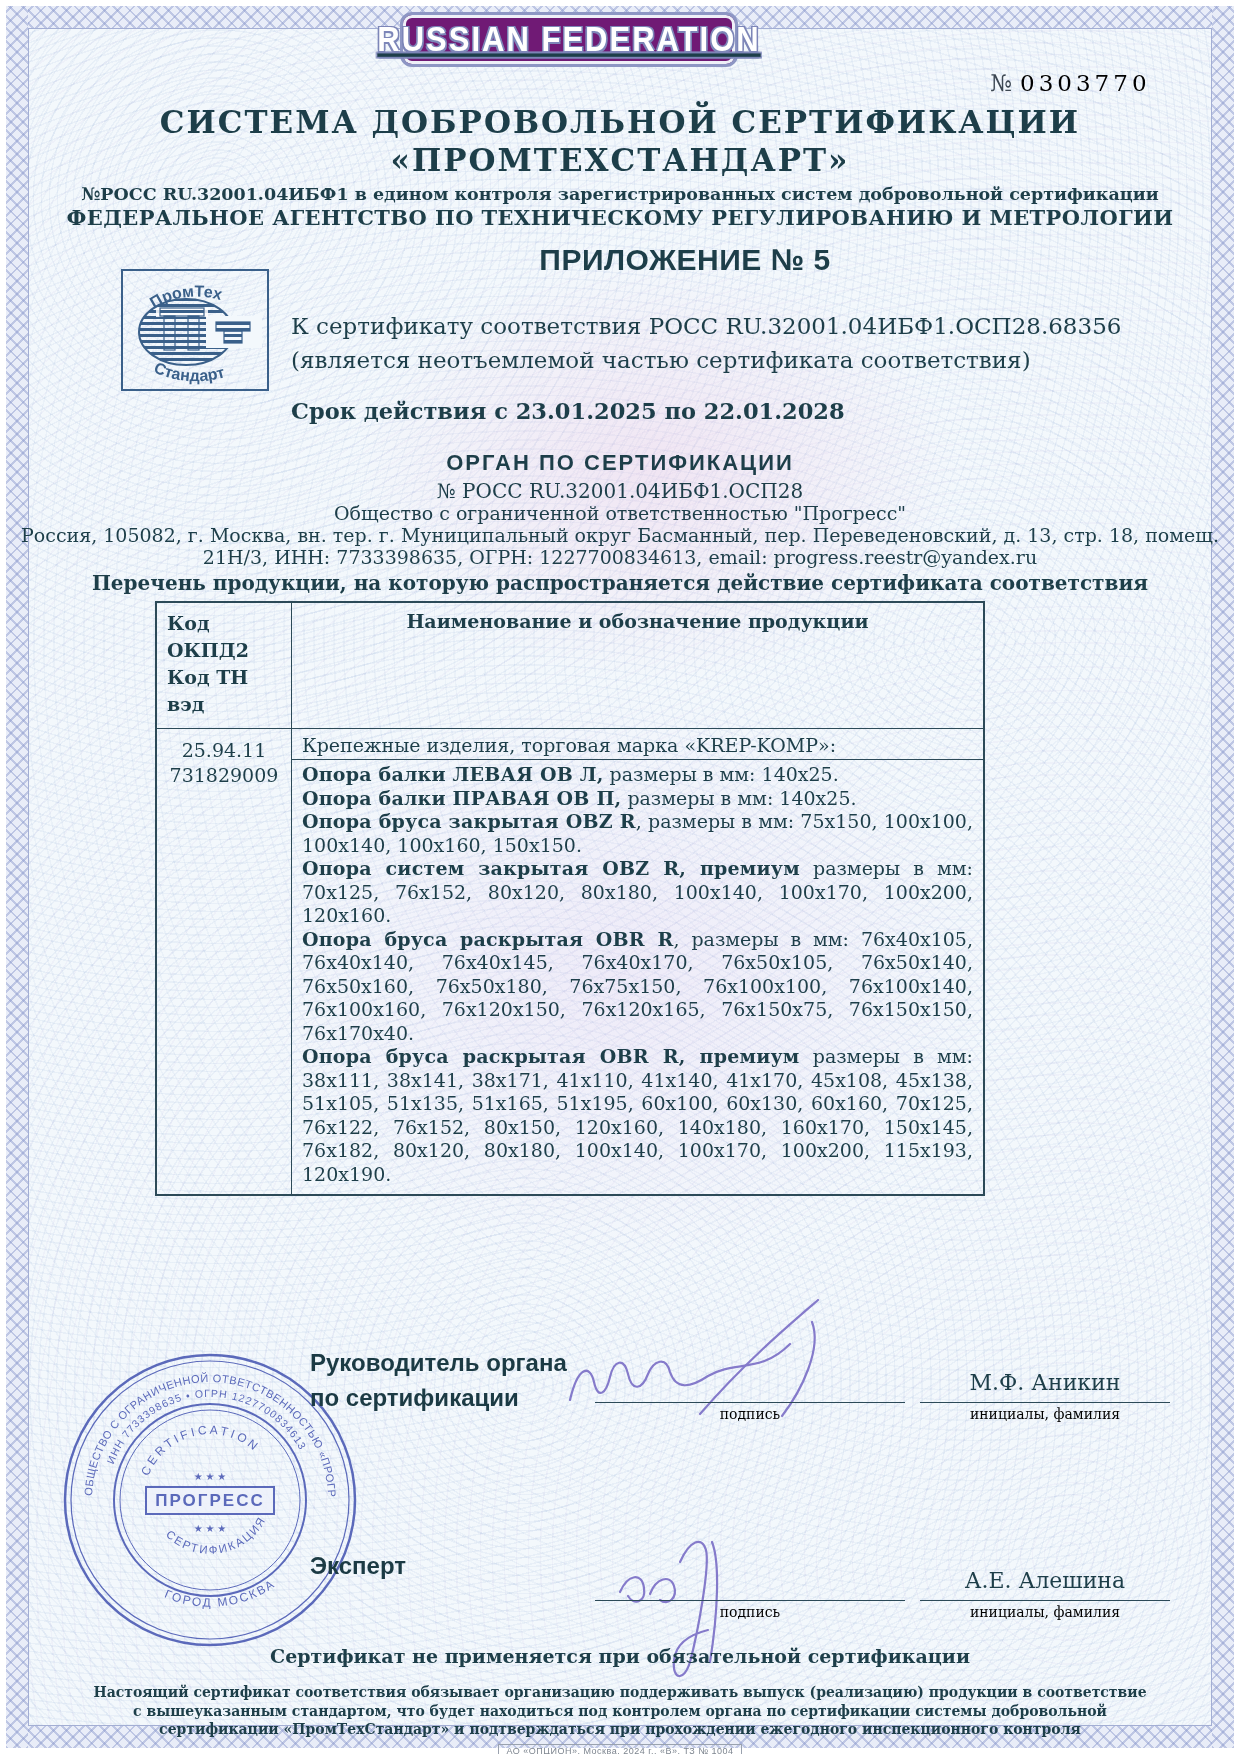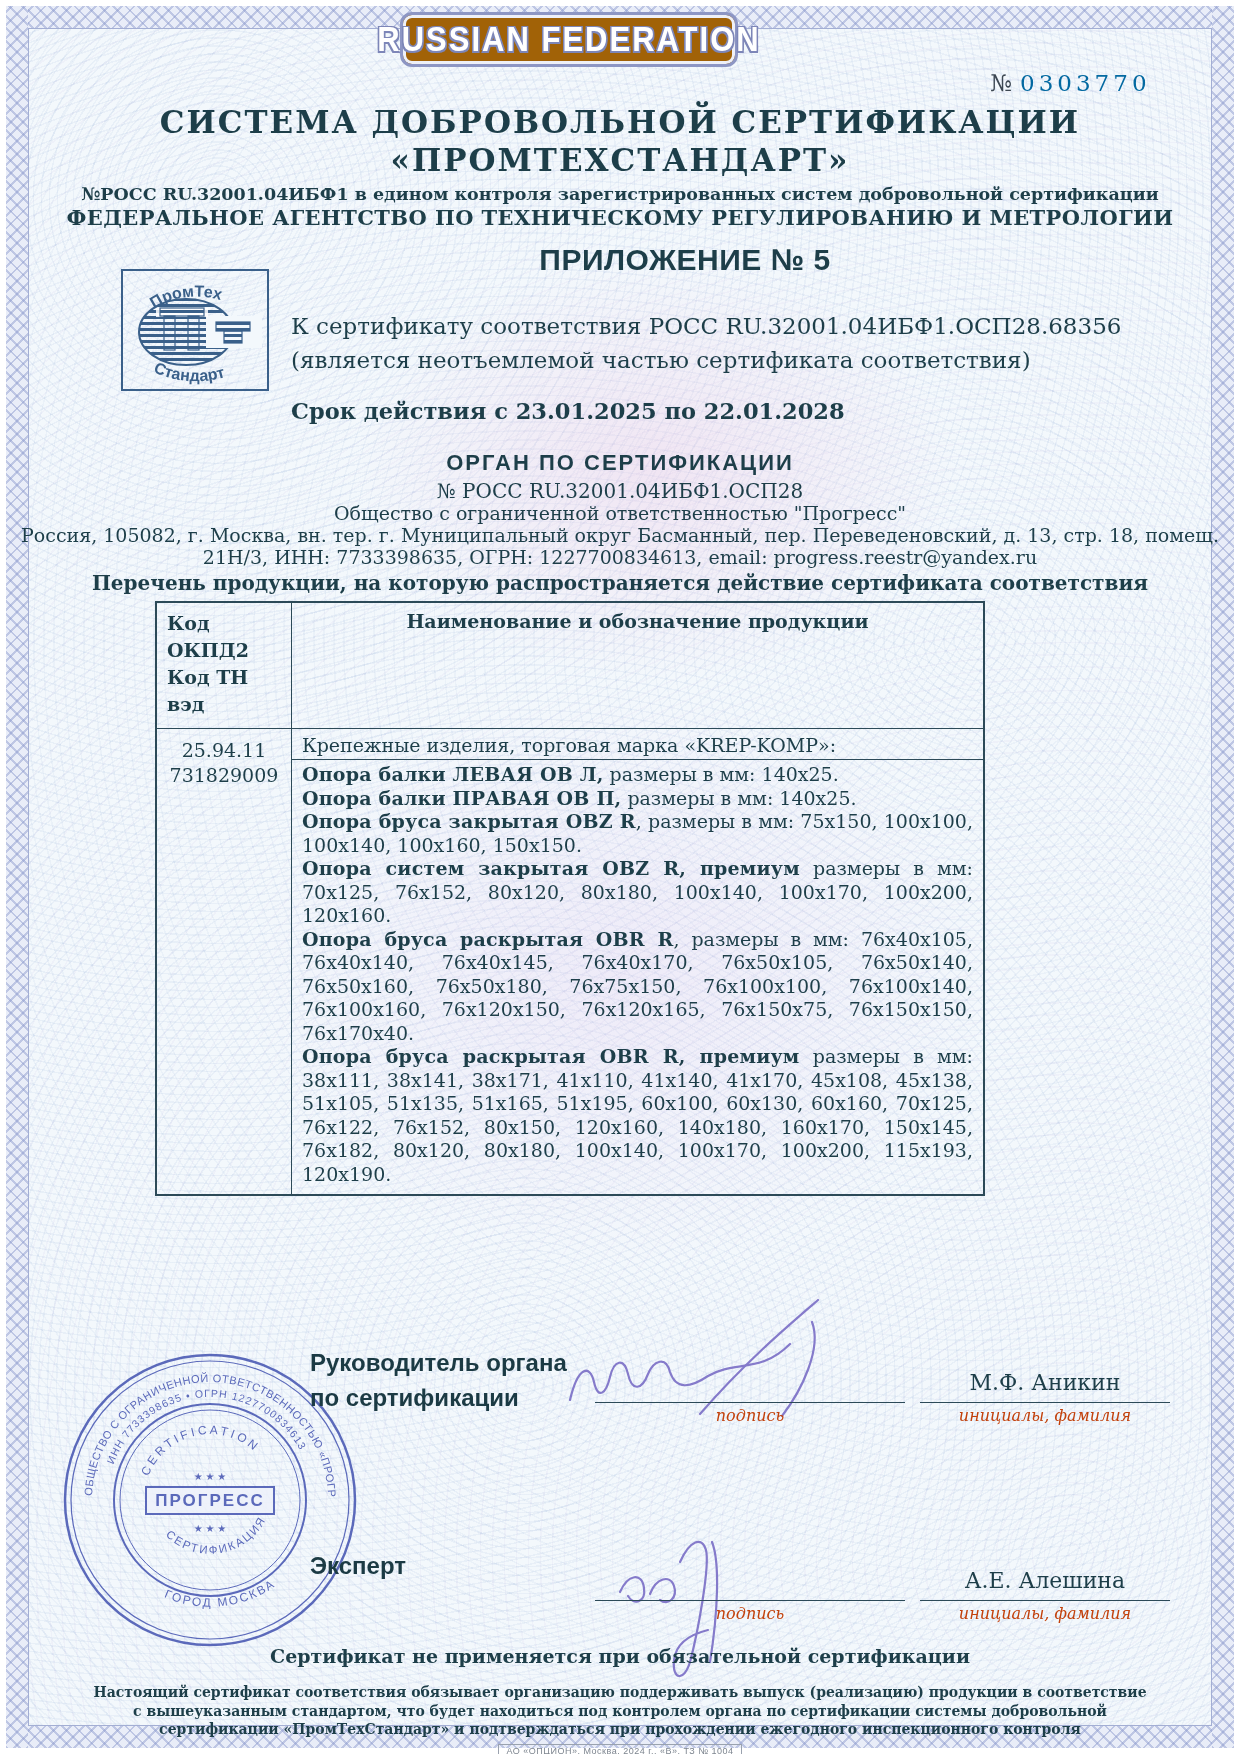--- a/index.html
+++ b/index.html
@@ -33,33 +33,33 @@
       repeating-radial-gradient(circle at 16% 10%, rgba(92,132,192,0.075) 0 1.5px, rgba(255,255,255,0) 1.5px 8px),
       repeating-radial-gradient(circle at 80% 36%, rgba(92,132,192,0.06) 0 1.5px, rgba(255,255,255,0) 1.5px 10px),
       repeating-radial-gradient(circle at 42% 80%, rgba(108,140,198,0.08) 0 1.5px, rgba(255,255,255,0) 1.5px 9px),
       repeating-radial-gradient(circle at 88% 90%, rgba(148,122,200,0.055) 0 1.5px, rgba(255,255,255,0) 1.5px 12px);
   }
   .abs { position:absolute; z-index:5; }
 
   
   .banner {
     left:400px; top:12px; width:338px; height:55px;
-    background:#a16207; border:3px solid #8d96c4; border-radius:12px;
+    background:#701a75; border:3px solid #8d96c4; border-radius:12px;
     box-shadow: inset 0 0 0 3px #eef0f8;
-    display:flex; align-items:center; justify-content:center;
+    display:flex; align-items:center; justify-content:center;text-decoration:underline;
   }
   .banner span {
     font-family:"Liberation Sans", sans-serif; font-weight:bold; font-size:31px;
     letter-spacing:2px; color:#ffffff; transform:scaleY(1.12);
     text-shadow:1.5px 1.5px 0 #7d86b8, -1.5px -1.5px 0 #7d86b8, 1.5px -1.5px 0 #7d86b8, -1.5px 1.5px 0 #7d86b8;
     white-space:nowrap;
   }
   .cert-no { left:990px; top:70px; width:170px; text-align:left; font-size:23px; white-space:nowrap; }
   .cert-no .nm { color:#3c4752; letter-spacing:1px; }
-  .cert-no .dg { color:#0369a1; letter-spacing:4px; }
+  .cert-no .dg { color:#000000; letter-spacing:4px; }
 
   .t-center { left:0; width:1240px; text-align:center; white-space:nowrap; }
   .title1 { top:104px; font-size:31px; font-weight:bold; letter-spacing:2px; }
   .title2 { top:142px; font-size:31px; font-weight:bold; letter-spacing:2px; }
   .registry { top:184px; font-size:17.5px; font-weight:bold; }
   .agency { top:205px; font-size:21px; font-weight:bold; letter-spacing:0.4px; }
   .appendix { top:243px; left:290px; width:790px; text-align:center;
     font-family:"Liberation Sans", sans-serif; font-weight:bold; font-size:30px; letter-spacing:0.5px; }
 
   .line-cert1 { left:291px; top:313px; font-size:23px; }
@@ -90,21 +90,21 @@
   
   .role { font-family:"Liberation Sans", sans-serif; font-weight:bold; font-size:24px; color:#1b3a44; }
   .role1a { left:310px; top:1349px; }
   .role1b { left:310px; top:1384px; }
   .role2  { left:310px; top:1552px; }
   .sig-line { border-top:1.5px solid #2c4a58; height:0; }
   .sigl1 { left:595px;  top:1402px; width:310px; }
   .sigl2 { left:595px;  top:1600px; width:310px; }
   .naml1 { left:920px;  top:1402px; width:250px; }
   .naml2 { left:920px;  top:1600px; width:250px; }
-  .sig-cap { font-size:16px; text-align:center; color:#c2410c;font-style:italic; }
+  .sig-cap { font-size:14px; text-align:center; color:#000000; }
   .capl1 { left:595px; top:1406px; width:310px; }
   .capl2 { left:595px; top:1604px; width:310px; }
   .capn1 { left:920px; top:1406px; width:250px; }
   .capn2 { left:920px; top:1604px; width:250px; }
   .sname { font-size:22px; text-align:center; }
   .sname1 { left:920px; top:1370px; width:250px; }
   .sname2 { left:920px; top:1568px; width:250px;text-align:center; }
 
   .no-mandatory { top:1645px; font-size:19px; font-weight:bold; }
   .disclaimer { left:90px; top:1683px; width:1060px; text-align:center;

